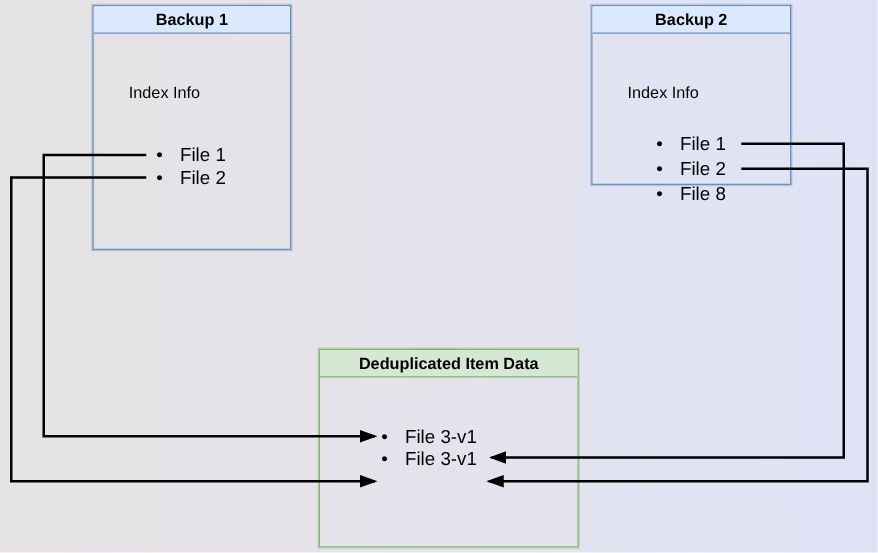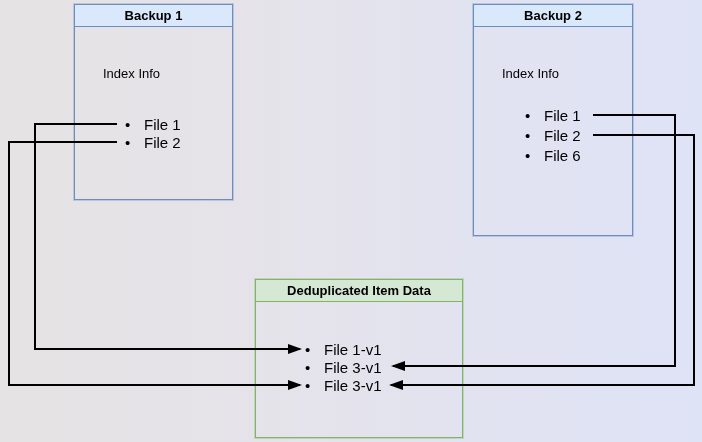--- a/index.html
+++ b/index.html
@@ -41,21 +41,21 @@
   }
   ul.file-list li{white-space:nowrap;}
   ul.file-list li::before{
     content:"\2022";
     display:inline-block;
     width:19px;
     font-size:15px;
   }
   #backup1-box{left:74px;top:4px;width:159px;height:196px;}
   #backup1-box ul.file-list{left:50px;top:111px;line-height:18px;}
-  #backup2-box{left:473px;top:4px;width:160px;height:232px;}
+  #backup2-box{left:473px;top:4px;width:160px;height:144px;}
   #backup2-box ul.file-list{left:51px;top:101px;line-height:20px;}
   #dedup-box{left:255px;top:279px;width:208px;height:159px;}
   #dedup-box ul.file-list{left:49px;top:61px;line-height:18px;}
   svg.connectors{
     position:absolute;left:0;top:0;
     pointer-events:none;
   }
   svg.connectors polyline{
     fill:none;
     stroke:#000;
@@ -75,28 +75,27 @@
       <li>File 2</li>
     </ul>
   </div>
 
   <div class="box blue" id="backup2-box">
     <div class="box-header">Backup 2</div>
     <div class="index-label">Index Info</div>
     <ul class="file-list">
       <li>File 1</li>
       <li>File 2</li>
-      <li>File 6</li>
+      <li>File 8</li>
     </ul>
   </div>
 
   <div class="box green" id="dedup-box">
     <div class="box-header">Deduplicated Item Data</div>
     <ul class="file-list">
-      <li>File 1-v1</li>
       <li>File 3-v1</li>
       <li>File 3-v1</li>
     </ul>
   </div>
 
   <svg class="connectors" width="702" height="442" viewBox="0 0 702 442">
     <defs>
       <marker id="arrowhead" markerUnits="userSpaceOnUse" markerWidth="14" markerHeight="10" viewBox="0 0 14 10" refX="12" refY="5" orient="auto">
         <path d="M0,0 L14,5 L0,10 Z" fill="#000"></path>
       </marker>

